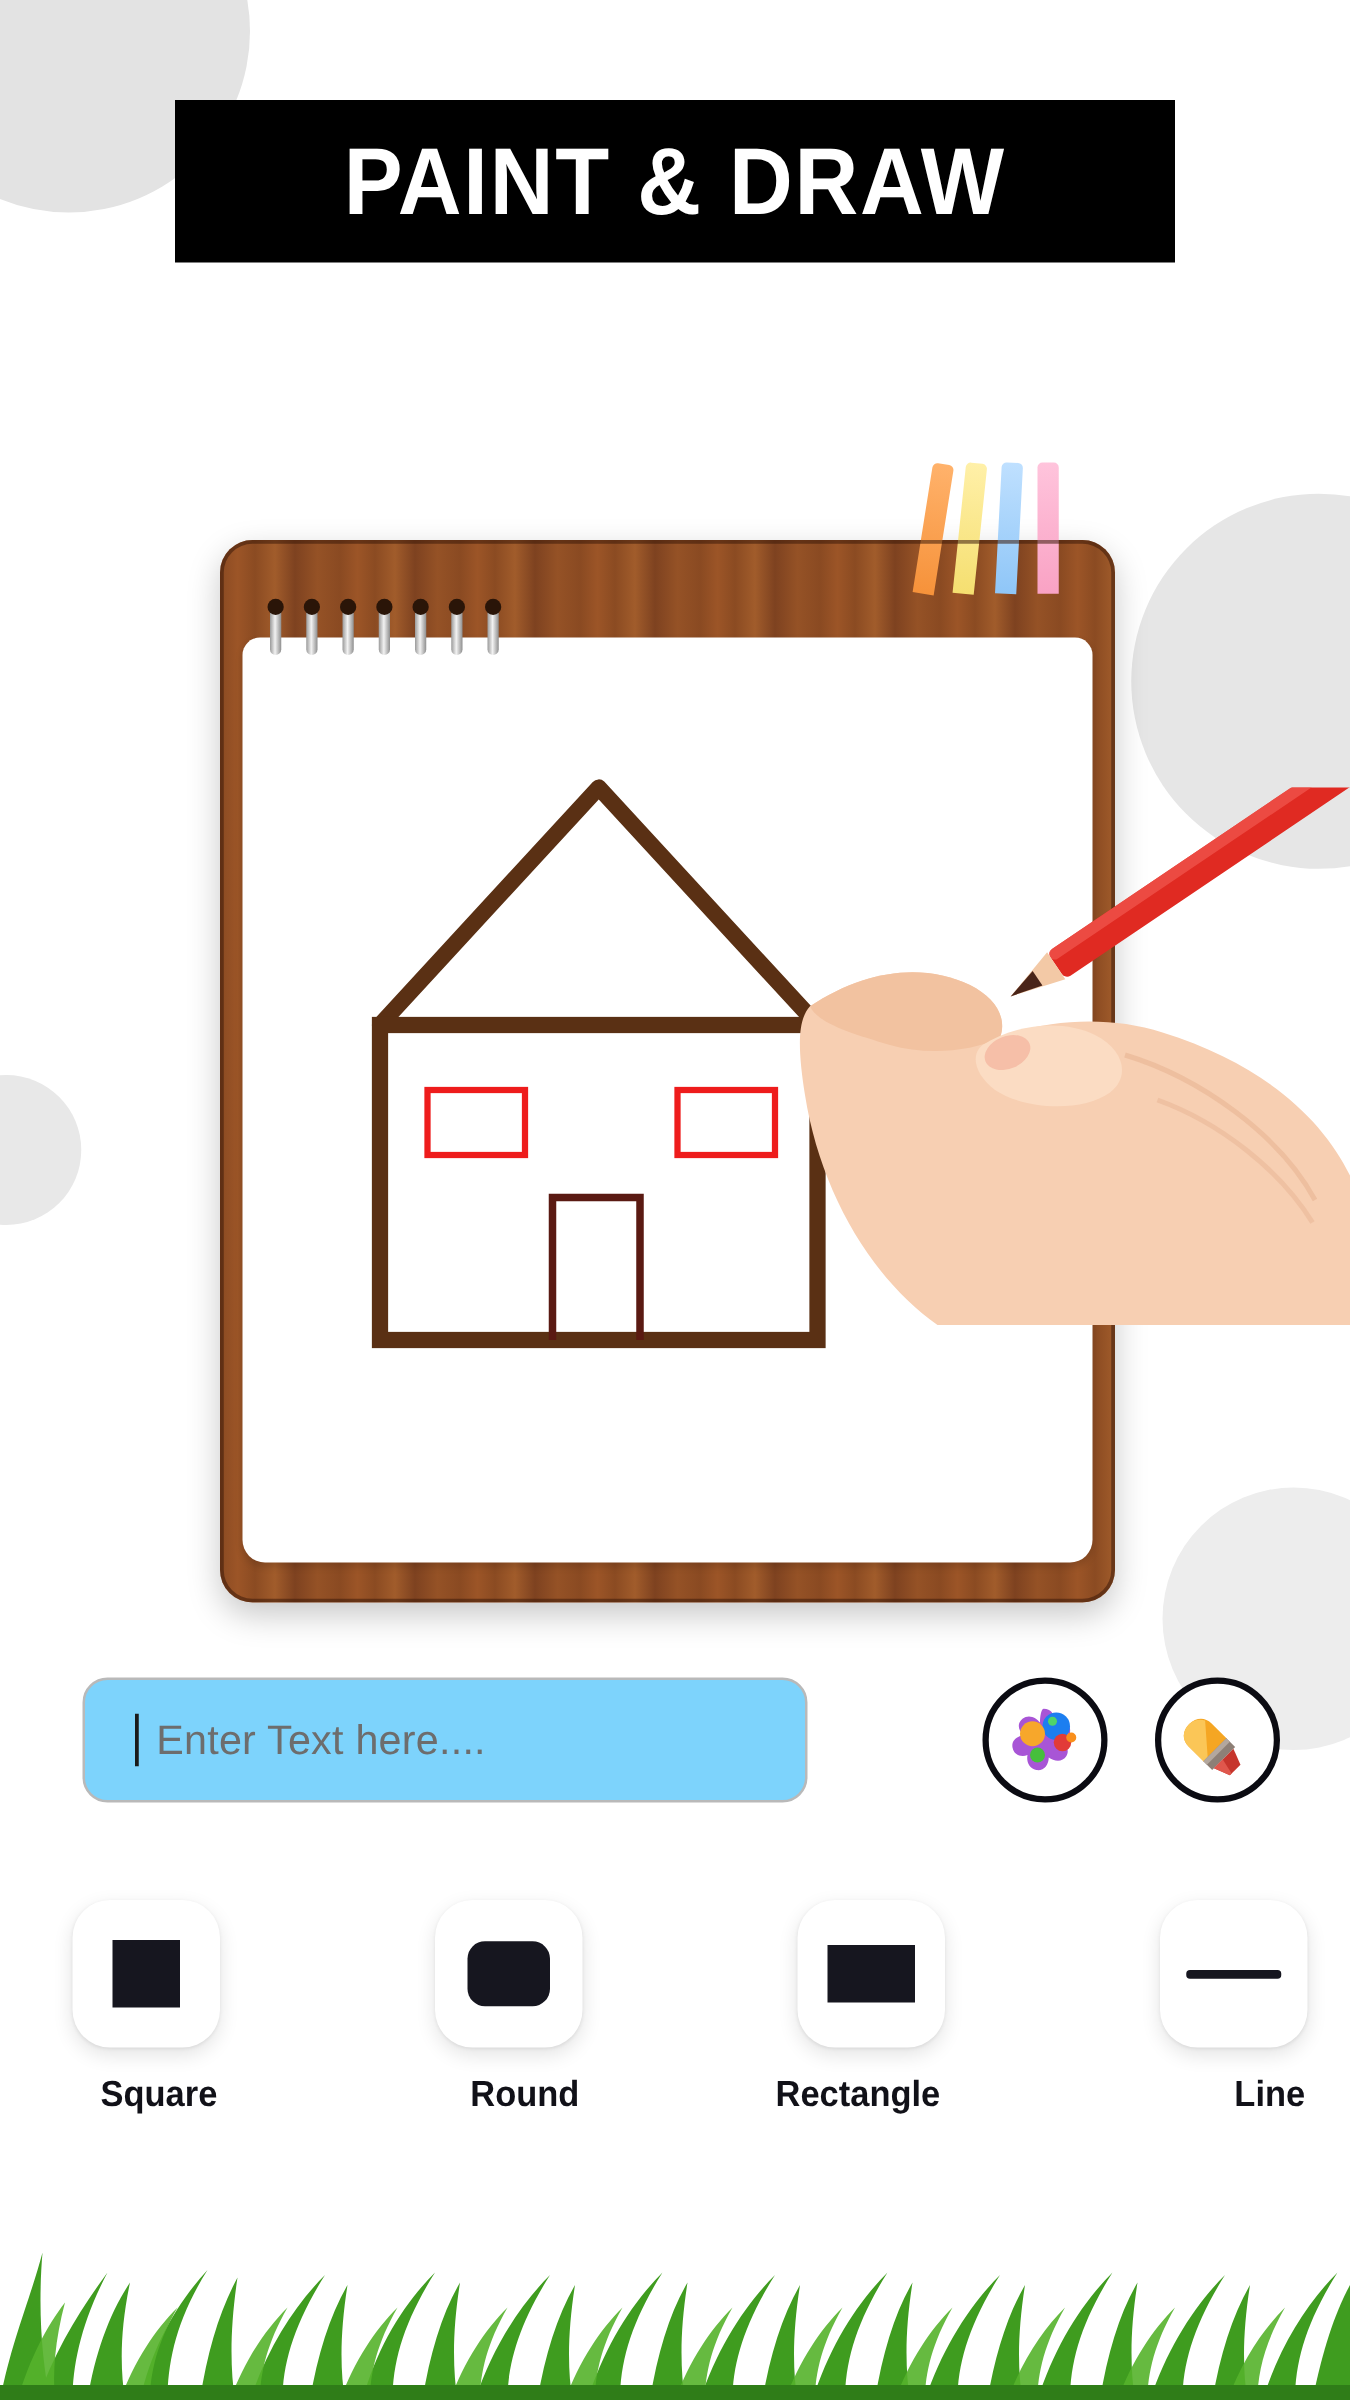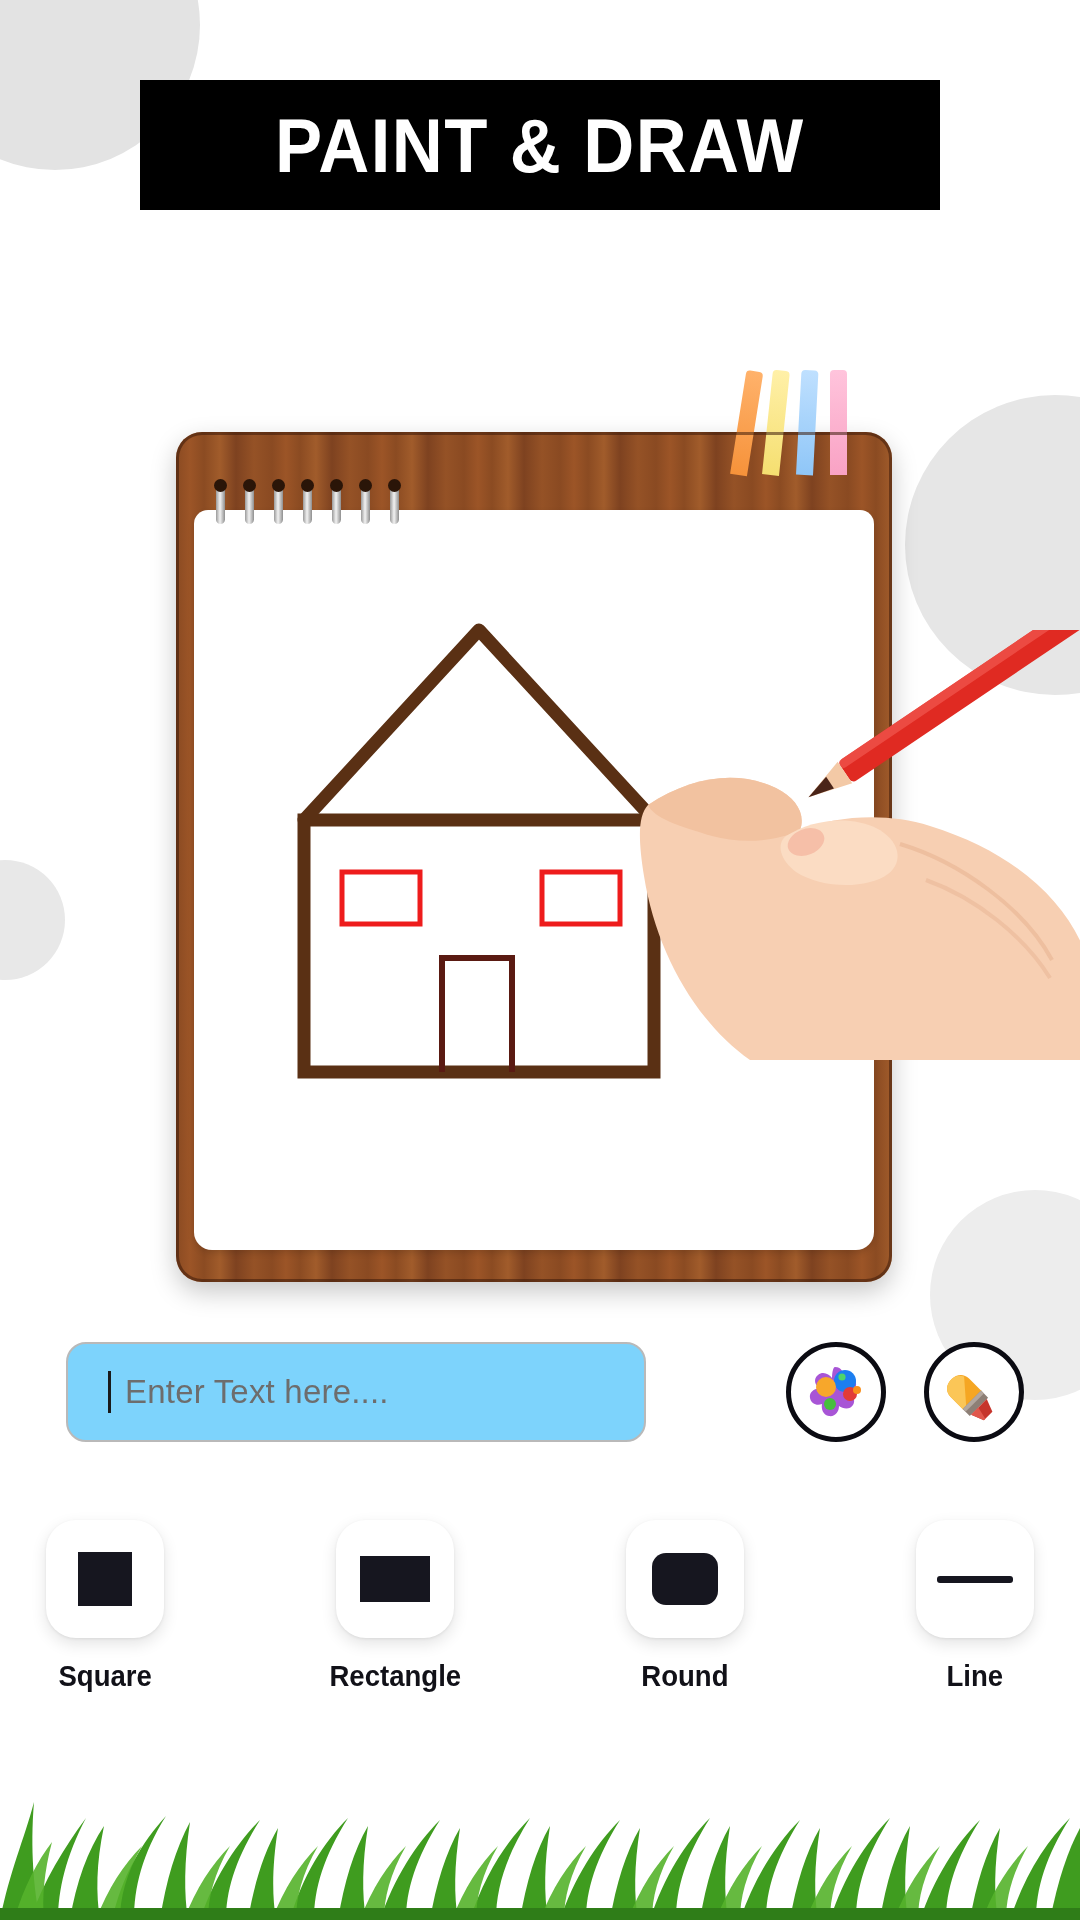--- a/index.html
+++ b/index.html
@@ -93,21 +93,21 @@
     position: absolute; top: 0; width: 100px; height: 100px; border-radius: 50%;
     background: #ffffff; border: 5px solid #0b0b12;
     display: flex; align-items: center; justify-content: center;
   }
   .cb-palette { left: 786px; }
   .cb-brush { left: 924px; }
 
   
   .shapes { position: absolute; left: 0; top: 1520px; width: 1080px; height: 190px;
             display: flex; justify-content: space-between; padding: 0 34px; }
-  .shape-item { width: 142px; display: flex; flex-direction: column; align-items: center; }
+  .shape-item { width: 142px; display: flex; flex-direction: column; align-items: flex-end; }
   .shape-card {
     width: 118px; height: 118px; background: #ffffff; border-radius: 30px;
     box-shadow: 0 6px 16px rgba(0,0,0,.11), 0 1px 3px rgba(0,0,0,.07);
     display: flex; align-items: center; justify-content: center;
   }
   .shape-label {
     margin-top: 22px; font-size: 29px; font-weight: 700; color: #111118;
     font-family: "Liberation Sans Narrow", "Liberation Sans", sans-serif;
     transform: scaleX(0.95); white-space: nowrap;
   }
@@ -234,29 +234,29 @@
 
   <div class="shapes">
     <div class="shape-item">
       <div class="shape-card">
           <div class="gl g-square"></div>
         </div>
       <div class="shape-label">Square</div>
     </div>
     <div class="shape-item">
       <div class="shape-card">
+          <div class="gl g-round"></div>
+        </div>
+      <div class="shape-label">Round</div>
+    </div>
+    <div class="shape-item">
+      <div class="shape-card">
           <div class="gl g-rect"></div>
         </div>
       <div class="shape-label">Rectangle</div>
-    </div>
-    <div class="shape-item">
-      <div class="shape-card">
-          <div class="gl g-round"></div>
-        </div>
-      <div class="shape-label">Round</div>
     </div>
     <div class="shape-item">
       <div class="shape-card">
           <div class="gl g-line"></div>
         </div>
       <div class="shape-label">Line</div>
     </div>
   </div>
 
   <svg class="grass" viewBox="0 0 1080 190" preserveAspectRatio="none">

